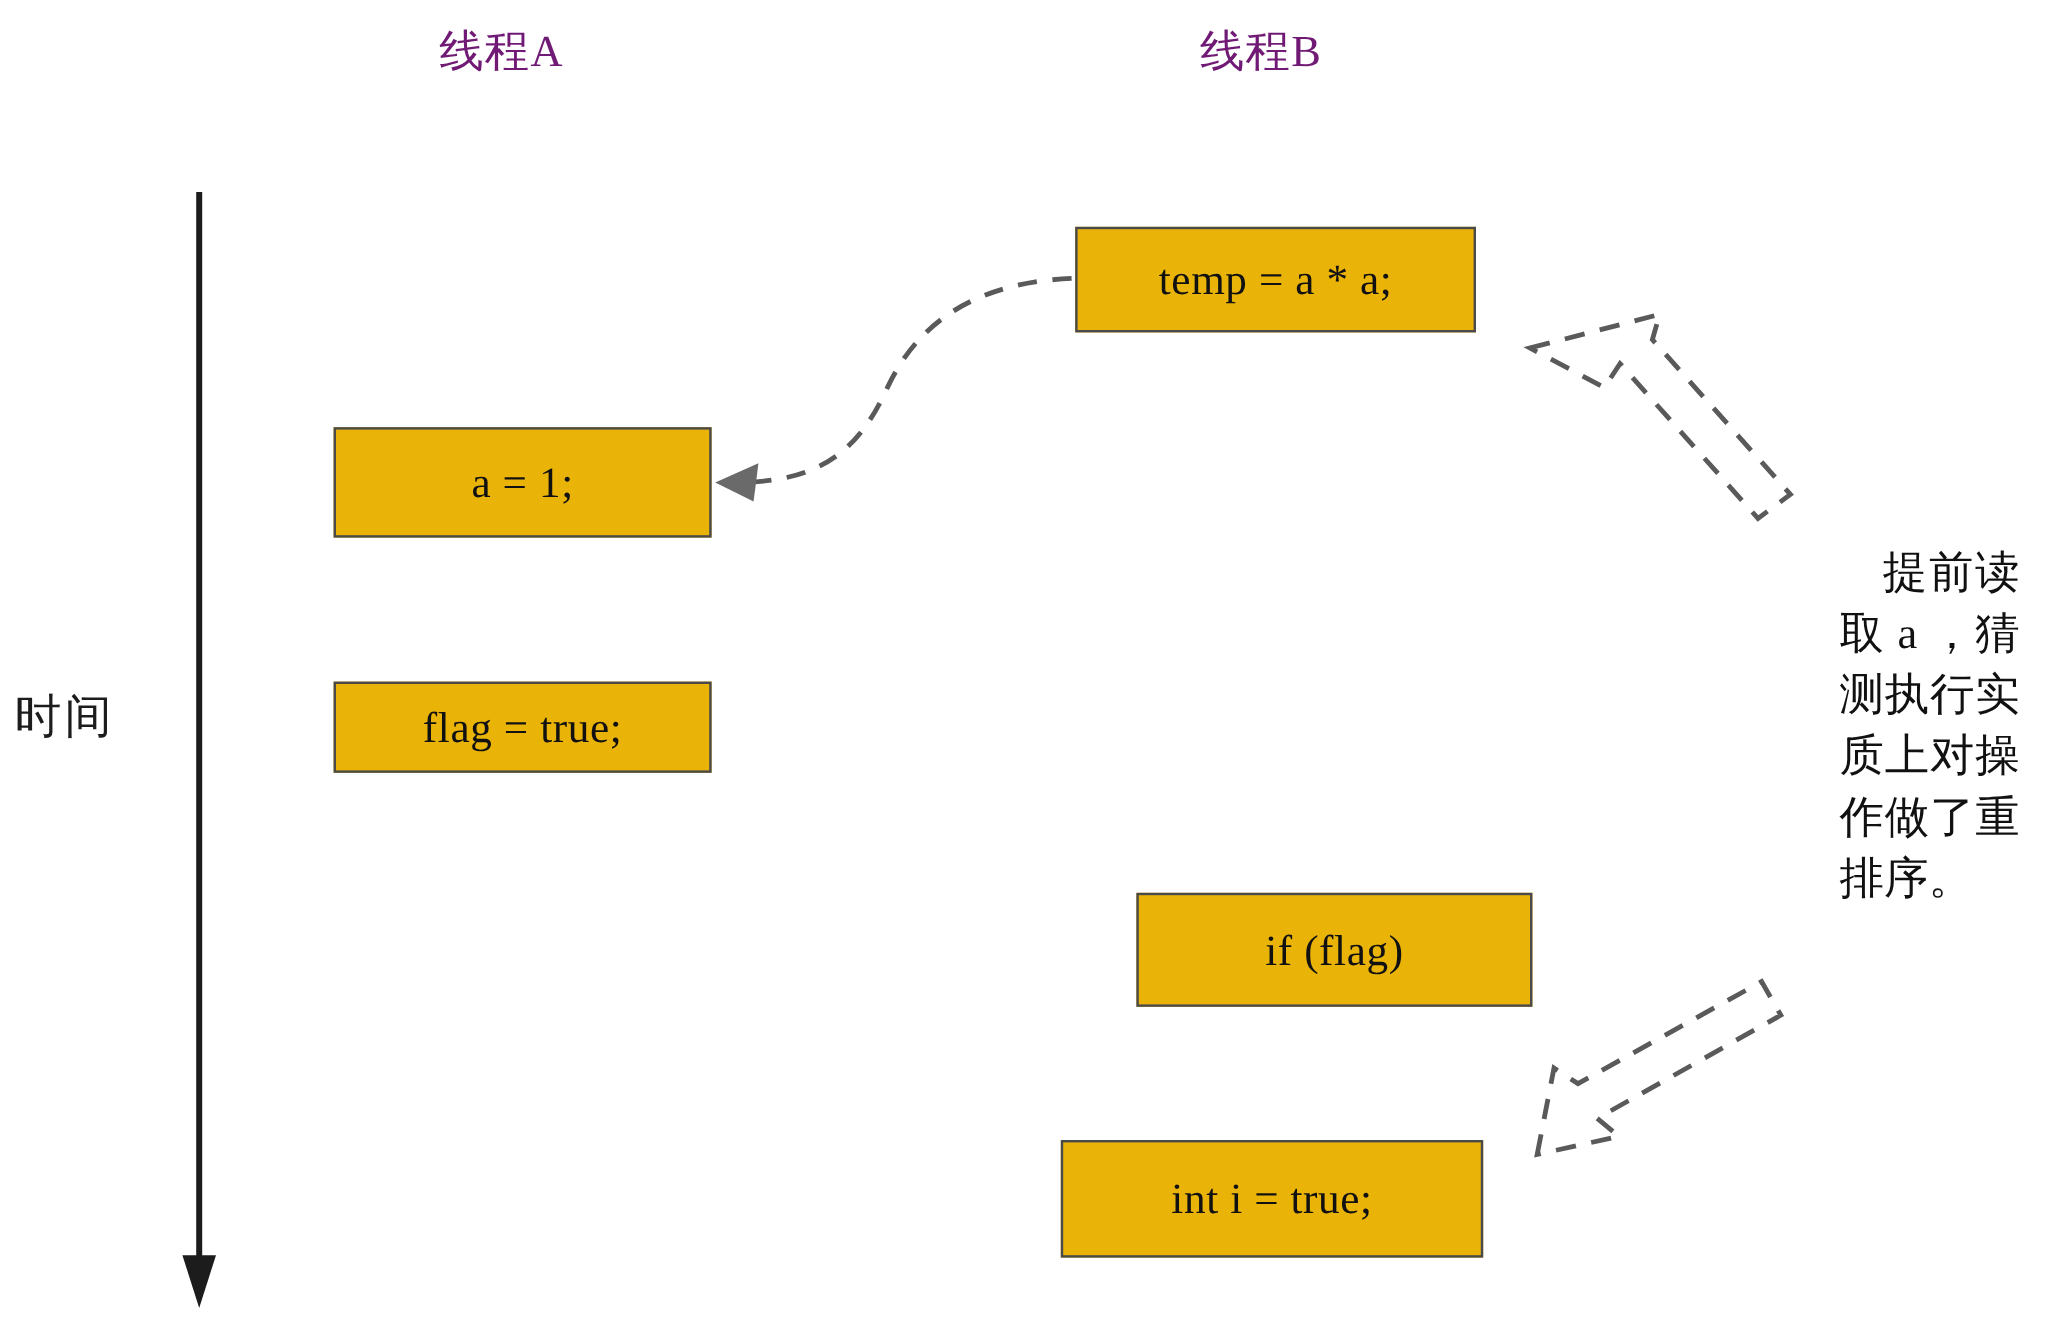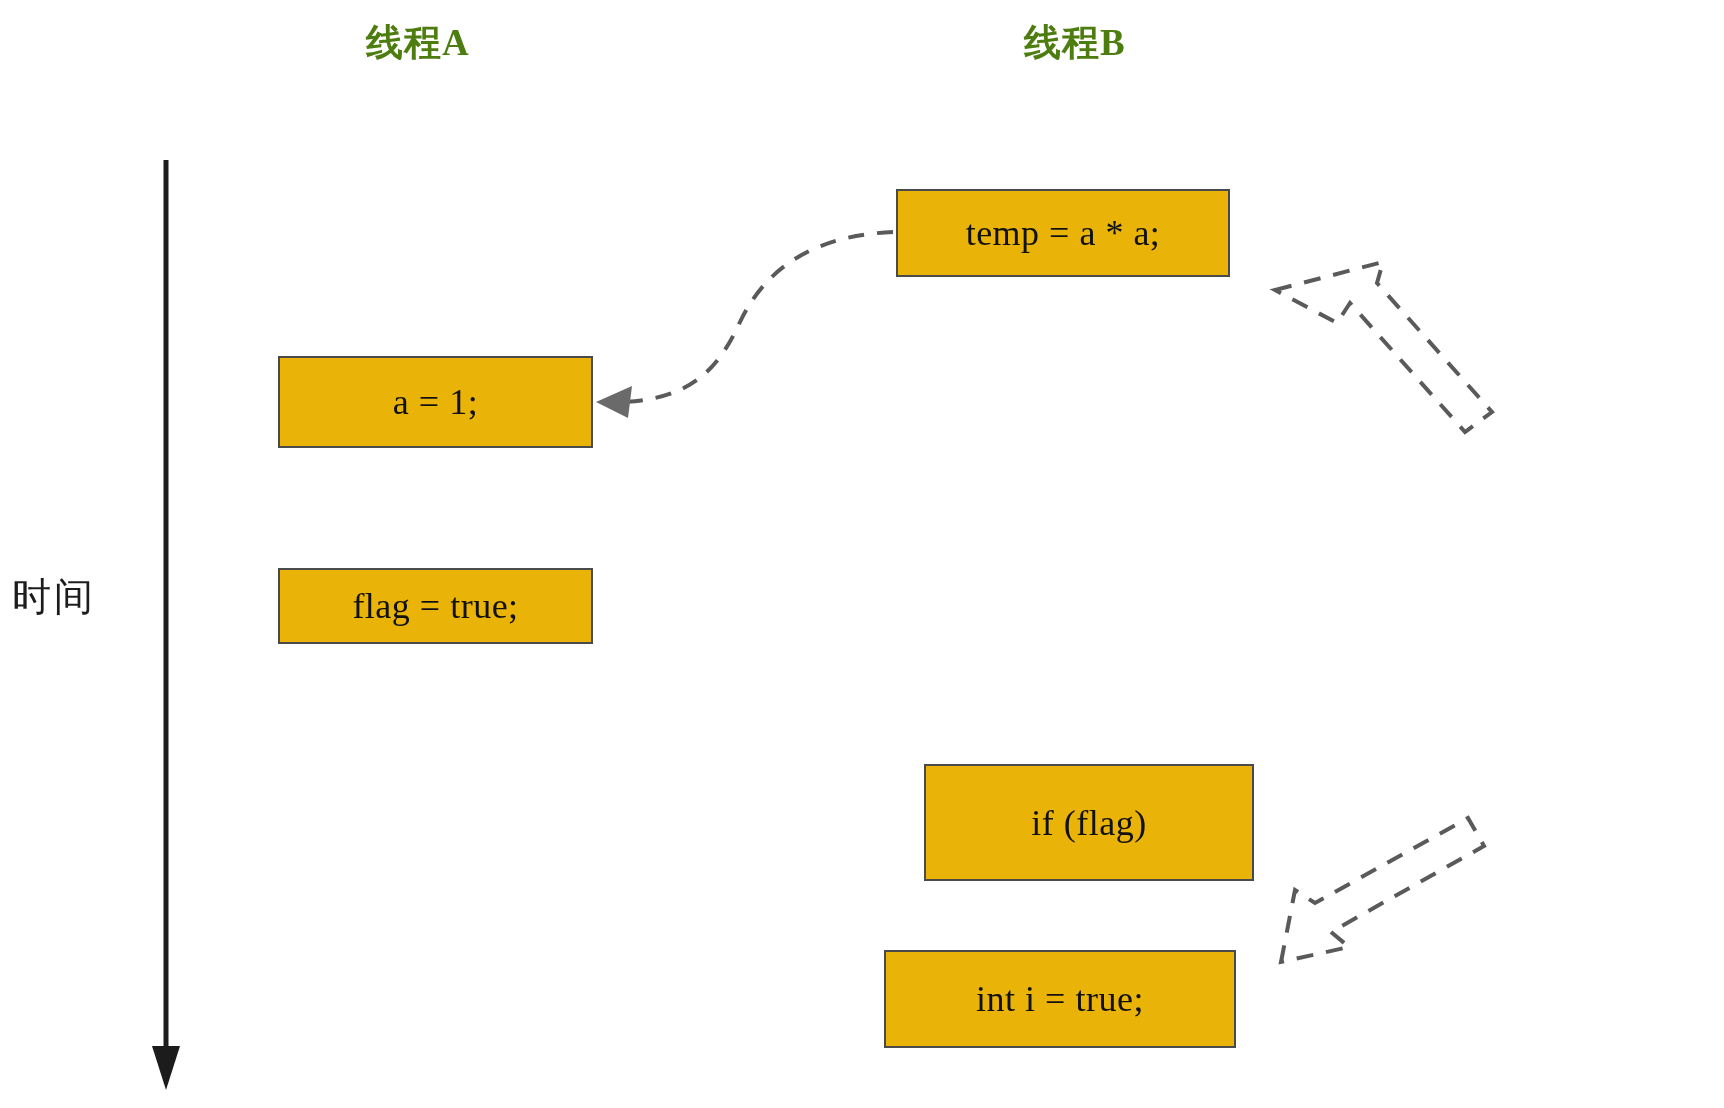--- a/index.html
+++ b/index.html
@@ -12,27 +12,26 @@
     width: 1724px;
     height: 1108px;
     background: #ffffff;
     overflow: hidden;
     font-family: "Liberation Serif", "DejaVu Serif", serif;
   }
   .col-header {
     position: absolute;
     font-family: "Liberation Serif", "DejaVu Serif", serif;
     font-size: 37px;
-    color: #4d7c0f;
+    color: #701a75;
     letter-spacing: 1px;
     white-space: nowrap;
-    font-weight: bold;
   }
   #header-thread-a { left: 366px; top: 18px; }
-  #header-thread-b { left: 1000px; top: 18px; margin-left: 24px; }
+  #header-thread-b { left: 1000px; top: 18px; }
 
   .time-label {
     position: absolute;
     left: 12px;
     top: 570px;
     font-family: Liberation Sans, sans-serif;
     font-size: 39px;
     color: #1c1c1c;
     letter-spacing: 3px;
     white-space: nowrap;
@@ -48,21 +47,21 @@
     justify-content: center;
     font-family: "Liberation Serif", "DejaVu Serif", serif;
     font-size: 36px;
     color: #111111;
     letter-spacing: 0.5px;
     white-space: nowrap;
   }
   #box-a-assign   { left: 278px; top: 356px;  width: 315px; height: 92px; }
   #box-flag-true  { left: 278px; top: 568px;  width: 315px; height: 76px; }
   #box-temp       { left: 896px; top: 189px;  width: 334px; height: 88px; }
-  #box-if-flag    { left: 924px; top: 744px;  width: 330px; height: 117px; margin-top: 20px; }
+  #box-if-flag    { left: 947px; top: 744px;  width: 330px; height: 95px; }
   #box-int-i      { left: 884px; top: 950px;  width: 352px; height: 98px; }
 
   .annot-text {
     position: absolute;
     left: 1533px;
     top: 452px;
     width: 150px;
     font-family: "Liberation Serif", "DejaVu Serif", serif;
     font-size: 37px;
     line-height: 51px;
@@ -129,14 +128,15 @@
   <div class="stmt-box" id="box-a-assign">a = 1;</div>
 
   <div class="stmt-box" id="box-flag-true">flag = true;</div>
 
   <div class="stmt-box" id="box-temp">temp = a * a;</div>
 
   <div class="stmt-box" id="box-if-flag">if (flag)</div>
 
   <div class="stmt-box" id="box-int-i">int i = true;</div>
 
+  <div class="annot-text">提前读取 a ，猜测执行实质上对操作做了重排序。</div>
 
 </div>
 
 </body></html>

